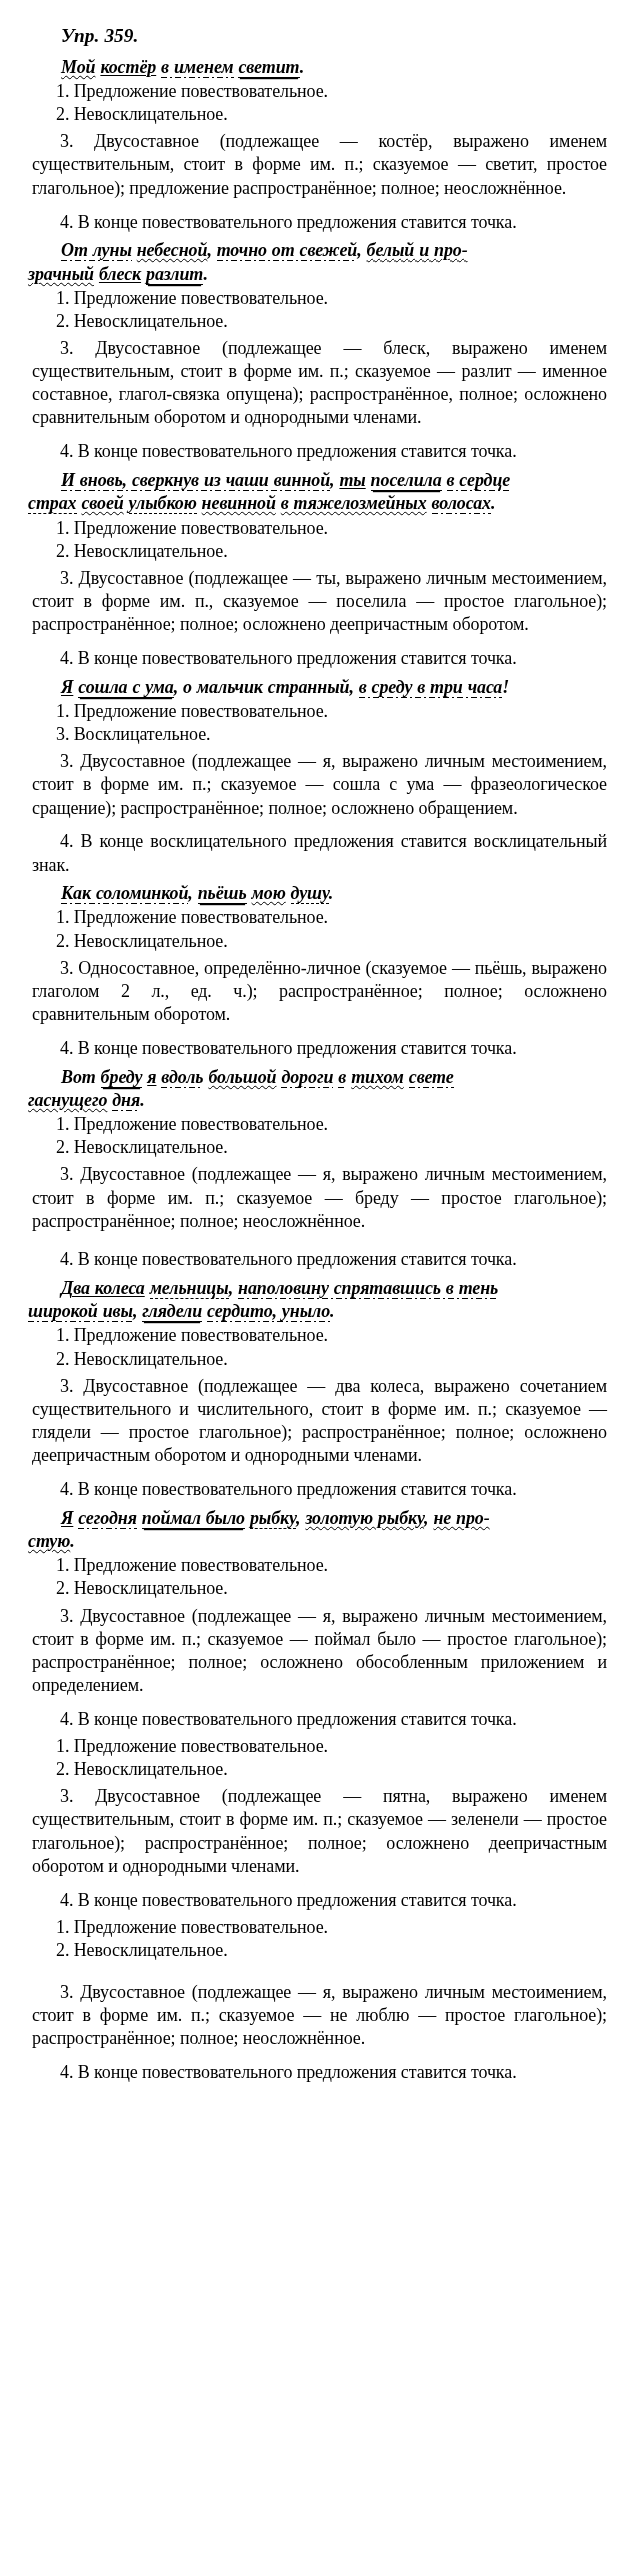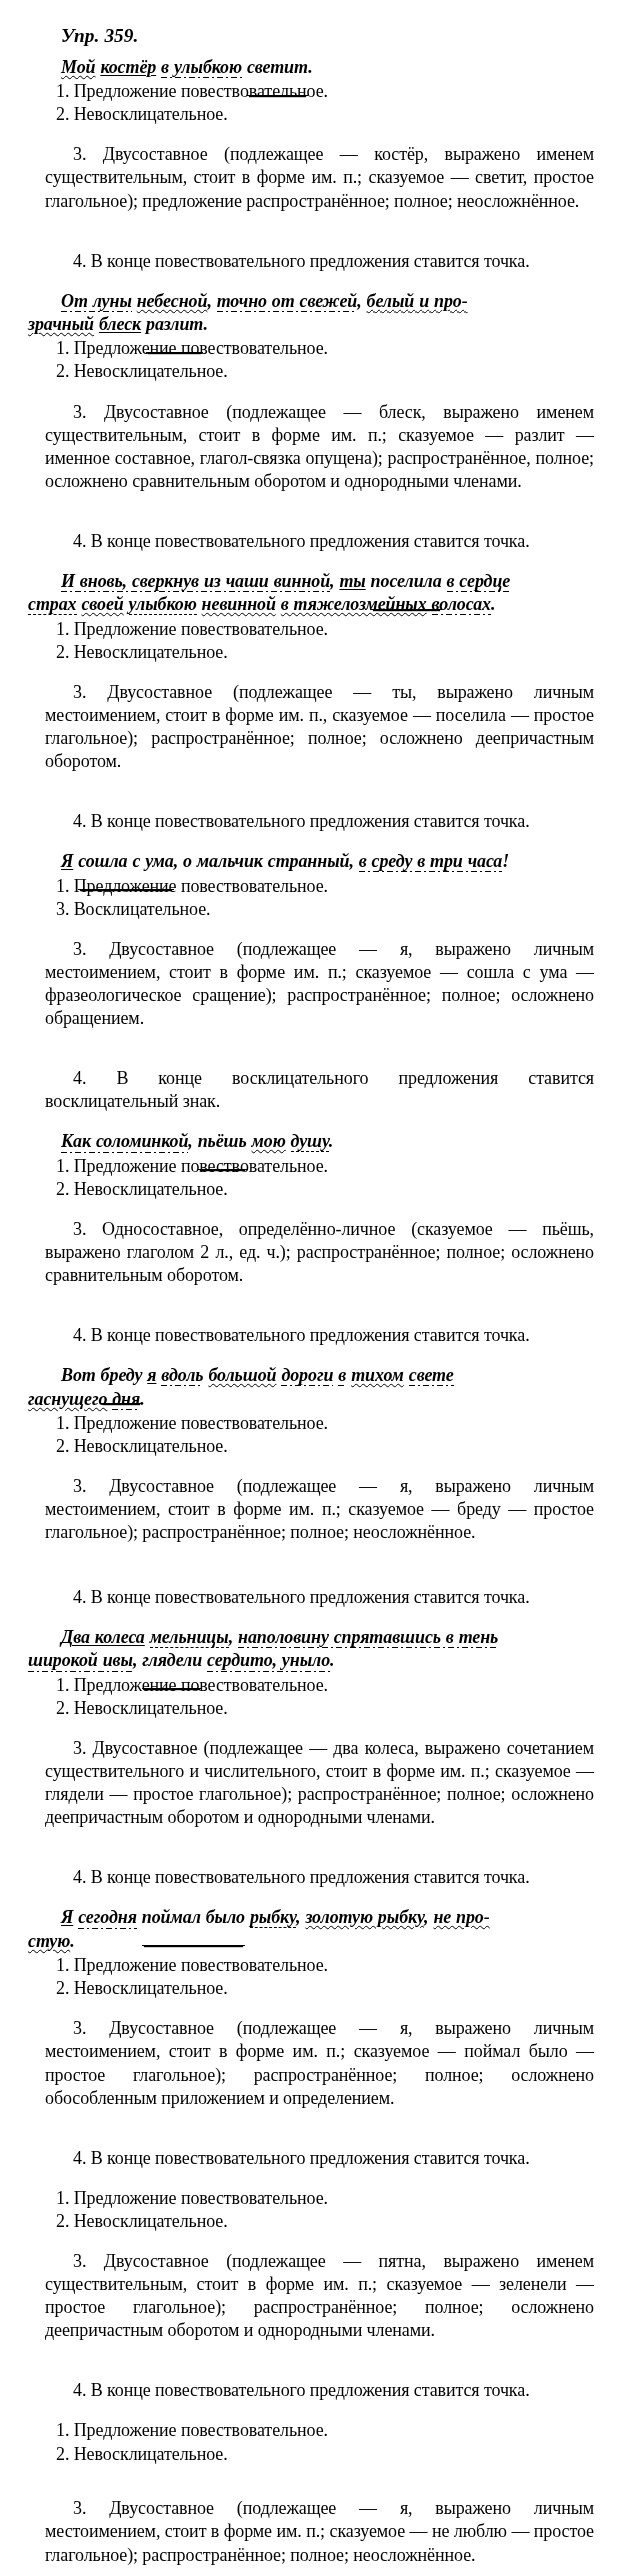--- a/index.html
+++ b/index.html
@@ -49,40 +49,40 @@
   .num-line {
     font-size: 18px;
     line-height: 1.285;
     margin: 0;
     padding-left: 28px;
     letter-spacing: -0.1px;
   }
   .para {
     font-size: 18px;
     line-height: 1.285;
-    margin: 17px;
+    margin: 4px;
     text-align: justify;
     text-indent: 28px;
     letter-spacing: -0.1px;
   }
   .blk { margin: 0 0 0 0; }
   .gap-sm { height: 2.8px; }
   .gap-md { height: 7.4px; }
   .gap-lg { height: 14.7px; }
 
   
   .u-subj {            
     text-decoration: underline;
     text-decoration-thickness: 1.3px;
     text-underline-offset: 2.3px;
   }
   .u-pred {            
     border-bottom: 1.2px solid #000;
     box-shadow: 0 3.1px 0 -1.9px #000;
-    padding-bottom: 18px;
+    padding-bottom: 0px;
   }
   .u-wave {            
     text-decoration: underline wavy;
     text-decoration-thickness: 0.9px;
     text-underline-offset: 2.3px;
   }
   .u-dash {            
     border-bottom: 1.3px dashed #000;
   }
   .u-dotdash {         
@@ -95,21 +95,21 @@
 </style>
 </head>
 <body>
 
 <div class="page">
 
   <div class="ex-title">Упр. 359.</div>
 
   <div class="blk">
     <div class="sentence">
-      <span class="u-wave">Мой</span> <span class="u-subj">костёр</span> <span class="u-dotdash">в улыбкою</span> <span class="u-pred">светит</span>.
+      <span class="u-wave">Мой</span> <span class="u-subj">костёр</span> <span class="u-dotdash">в именем</span> <span class="u-pred">светит</span>.
     </div>
     <div class="num-line">1. Предложение повествовательное.</div>
     <div class="num-line">2. Невосклицательное.</div>
     <div class="para">3. Двусоставное (подлежащее — костёр, выражено именем существительным, стоит в форме им. п.; сказуемое — светит, простое глагольное); предложение распространённое; полное; неосложнённое.</div>
     <div class="gap-sm"></div>
     <div class="para">4. В конце повествовательного предложения ставится точка.</div>
   </div>
 
   <div class="blk">
     <div class="sentence hang">

